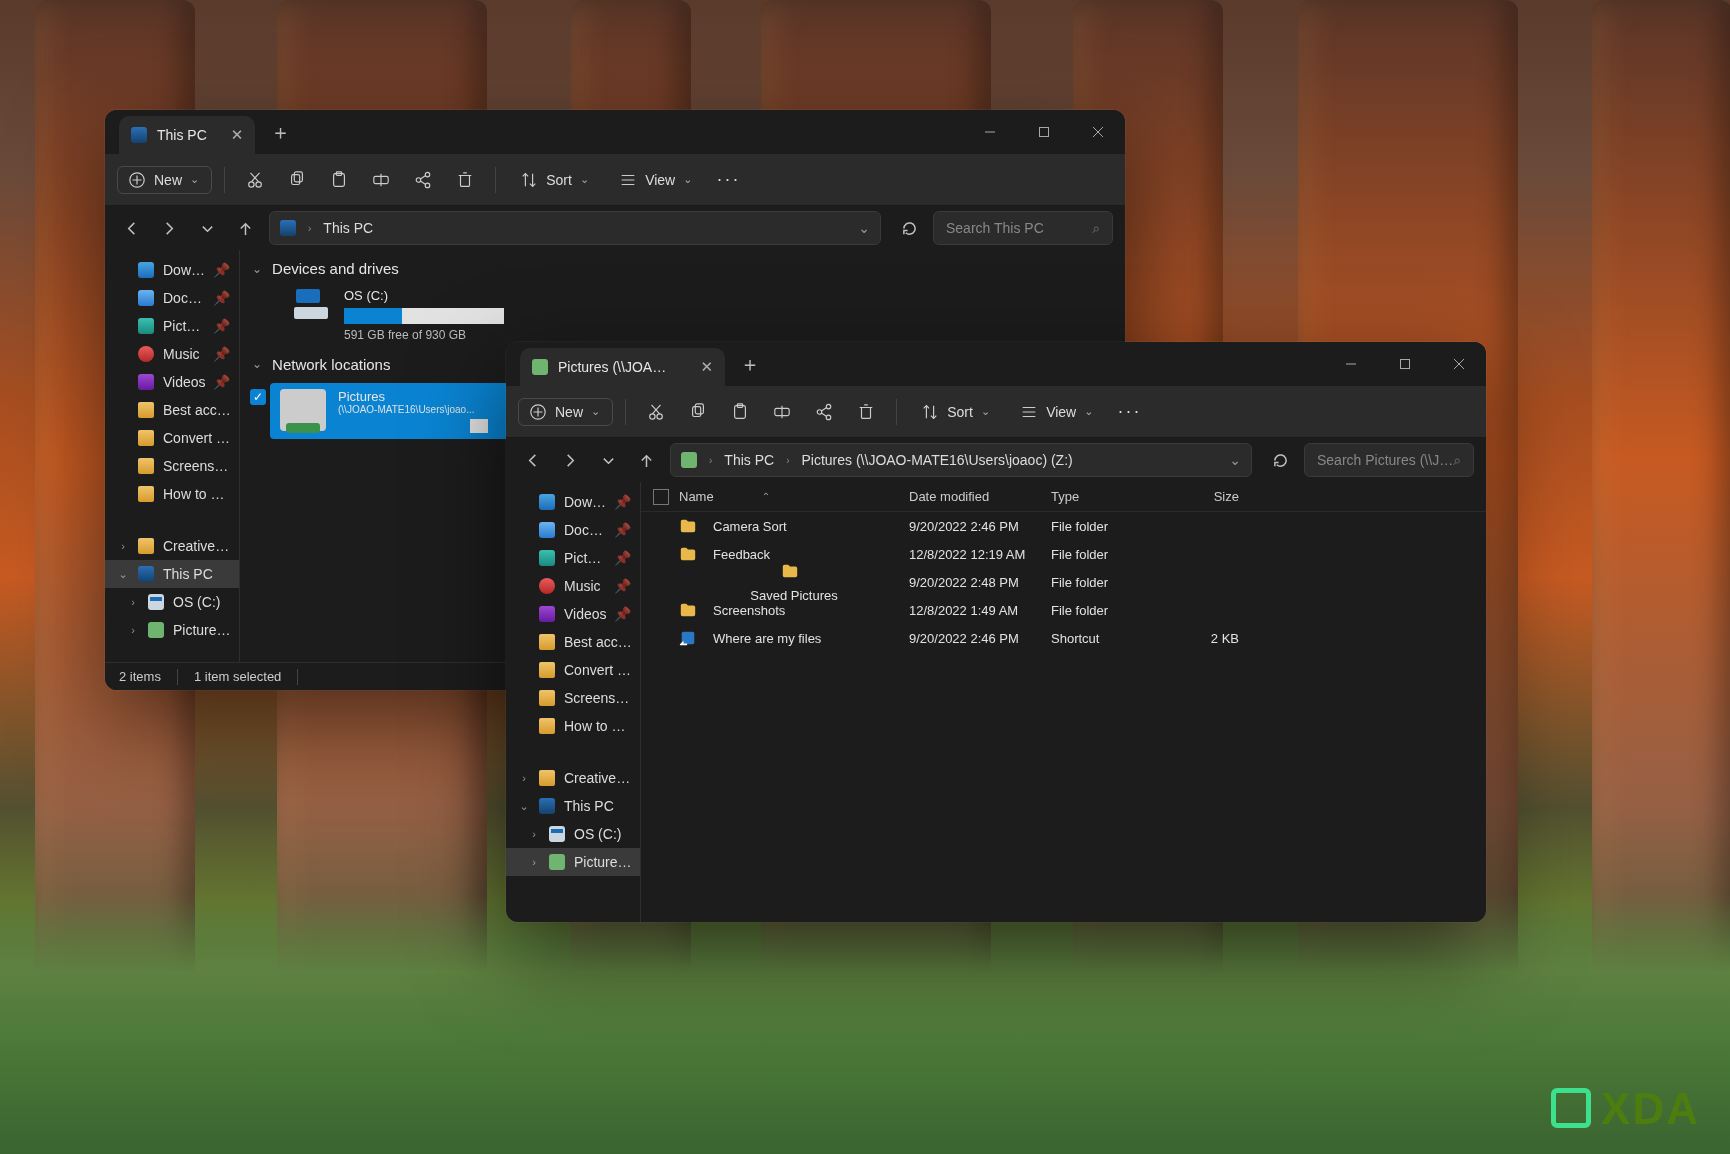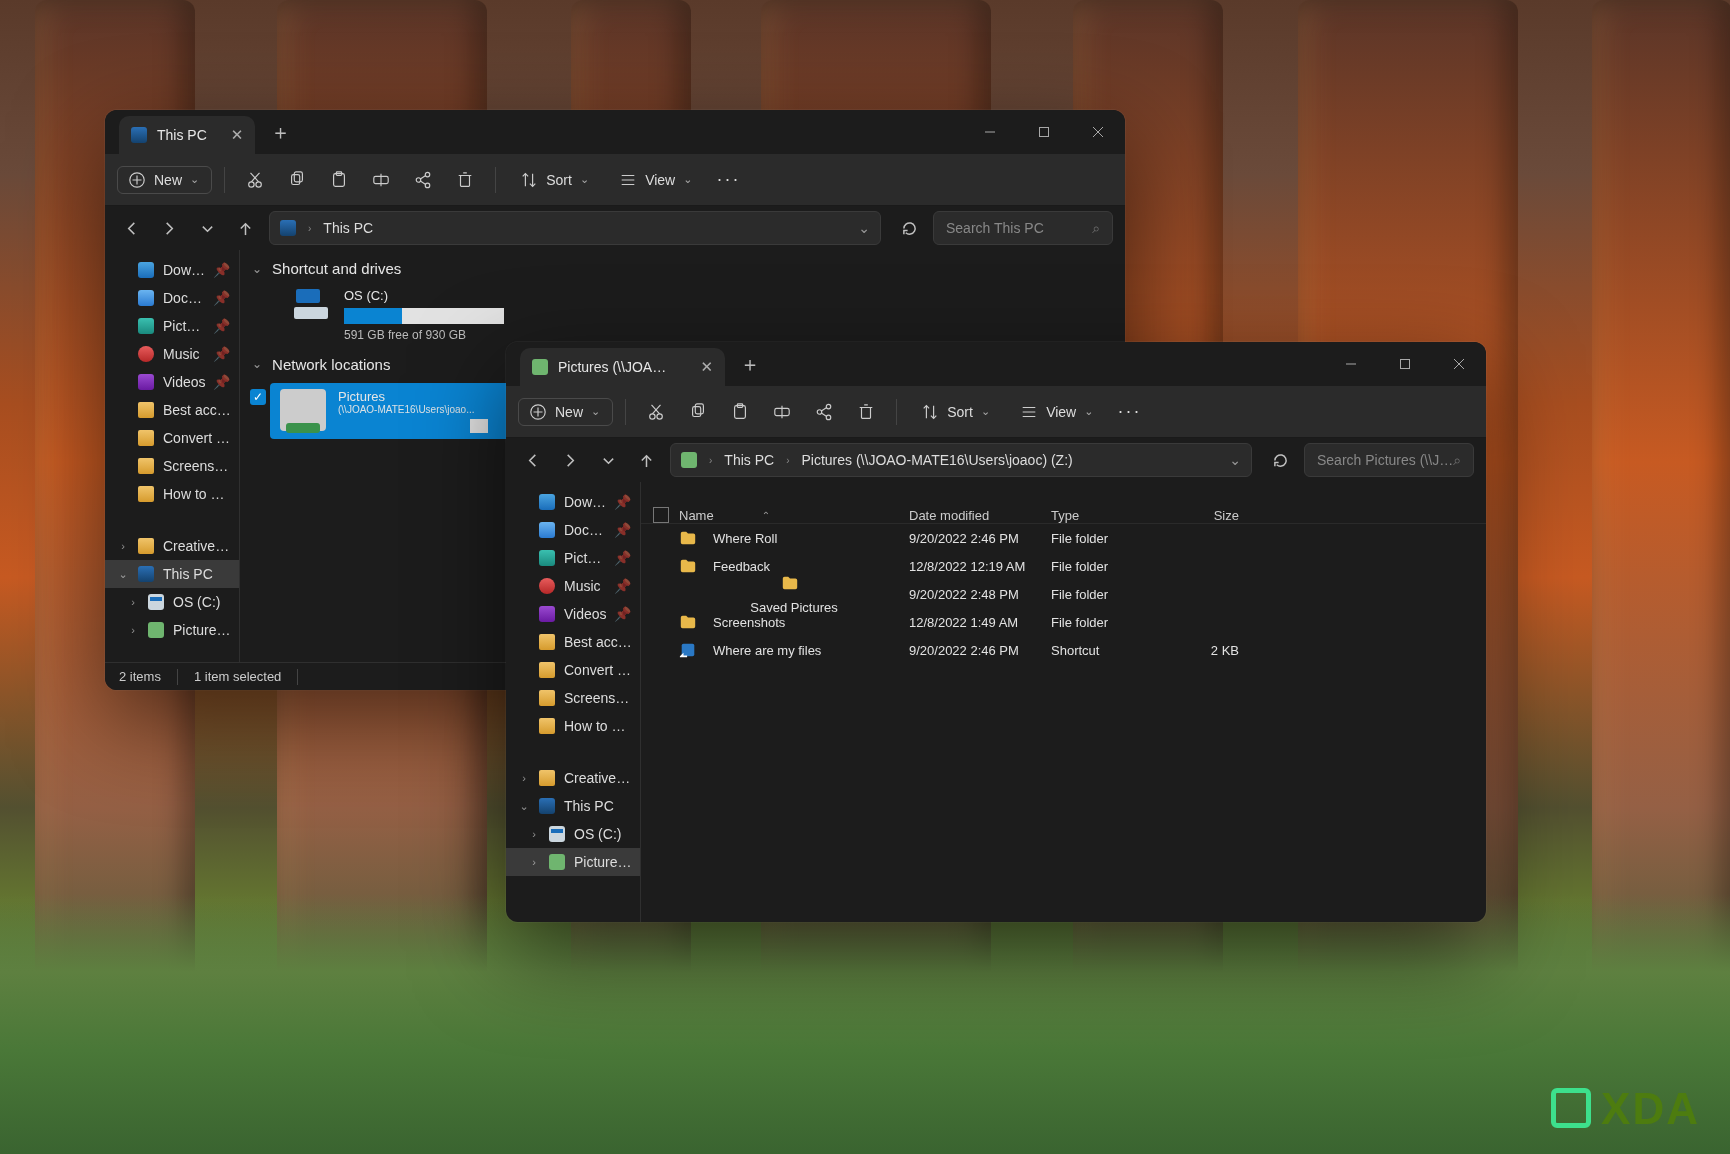--- a/index.html
+++ b/index.html
@@ -109,21 +109,21 @@
   .status {
     height:28px; border-top:1px solid #2f2f2f; display:flex; align-items:center;
     padding:0 14px; font-size:13px; color:#ccc; gap:16px; background:#1c1c1c;
   }
   .status .vdiv { width:1px; height:16px; background:#444;}
   .viewtoggle { margin-left:auto; display:flex; gap:2px;}
   .viewtoggle .v { width:22px; height:18px; border:1px solid #555; background:#2a2a2a;}
   .viewtoggle .v.active { background:#ddd;}
 
   
-  .cols { display:flex; align-items:flex-end; height:30px; padding-left:12px; font-size:13px; color:#ccc; border-bottom:1px solid #2a2a2a;margin-top:12px;}
+  .cols { display:flex; align-items:center; height:30px; padding-left:12px; font-size:13px; color:#ccc; border-bottom:1px solid #2a2a2a;}
   .cols .chk { width:16px; height:16px; border:1px solid #777; margin-right:10px;}
   .col-name { width:230px; display:flex; align-items:center; gap:8px;}
   .col-date { width:142px;}
   .col-type { width:118px;}
   .col-size { width:90px; text-align:right; padding-right:20px;}
   .cols > div { border-right: none; }
   .cols .sortup { font-size:10px; margin-left:40px; opacity:.7;}
   .row {
     display:flex; align-items:center; height:28px; padding-left:12px; font-size:13px; color:#e2e2e2;
   }
@@ -400,21 +400,21 @@
           <span class="tree">›</span>
           <span class="sicn">
             <span class="sq net"></span>
           </span>
           <span class="lbl">Pictures (\\JOA</span>
         </div>
       </div>
     <div class="main">
       <div class="group-hdr">
         <span class="chev">⌄</span>
-        <span>Shortcut and drives</span>
+        <span>Devices and drives</span>
       </div>
       <div class="drive">
         <div class="dicn">
           <svg width="44" height="36" viewBox="0 0 44 36">
               <rect x="6" y="2" width="24" height="14" rx="2" fill="#1a6dba"></rect>
               <rect x="4" y="20" width="34" height="12" rx="2" fill="#cbd6de"></rect>
             </svg>
         </div>
         <div class="txtc">
           <div>OS (C:)</div>
@@ -708,21 +708,21 @@
         <div class="col-type">Type</div>
         <div class="col-size">Size</div>
       </div>
       <div id="rows2">
           <div class="row">
             <span class="chk-sp"></span>
             <div class="col-name" style="width:230px; display:flex; align-items:center;">
               <svg class="ficn" viewBox="0 0 20 20">
                 <path class="folder-ic" d="M2 5a2 2 0 0 1 2-2h4l2 2h6a2 2 0 0 1 2 2v8a2 2 0 0 1-2 2H4a2 2 0 0 1-2-2V5z"></path>
               </svg>
-              <span>Where Roll</span>
+              <span>Camera Sort</span>
             </div>
             <div class="col-date">9/20/2022 2:46 PM</div>
             <div class="col-type">File folder</div>
             <div class="col-size"></div>
           </div>
           <div class="row">
             <span class="chk-sp"></span>
             <div class="col-name" style="width:230px; display:flex; align-items:center;">
               <svg class="ficn" viewBox="0 0 20 20">
                 <path class="folder-ic" d="M2 5a2 2 0 0 1 2-2h4l2 2h6a2 2 0 0 1 2 2v8a2 2 0 0 1-2 2H4a2 2 0 0 1-2-2V5z"></path>

